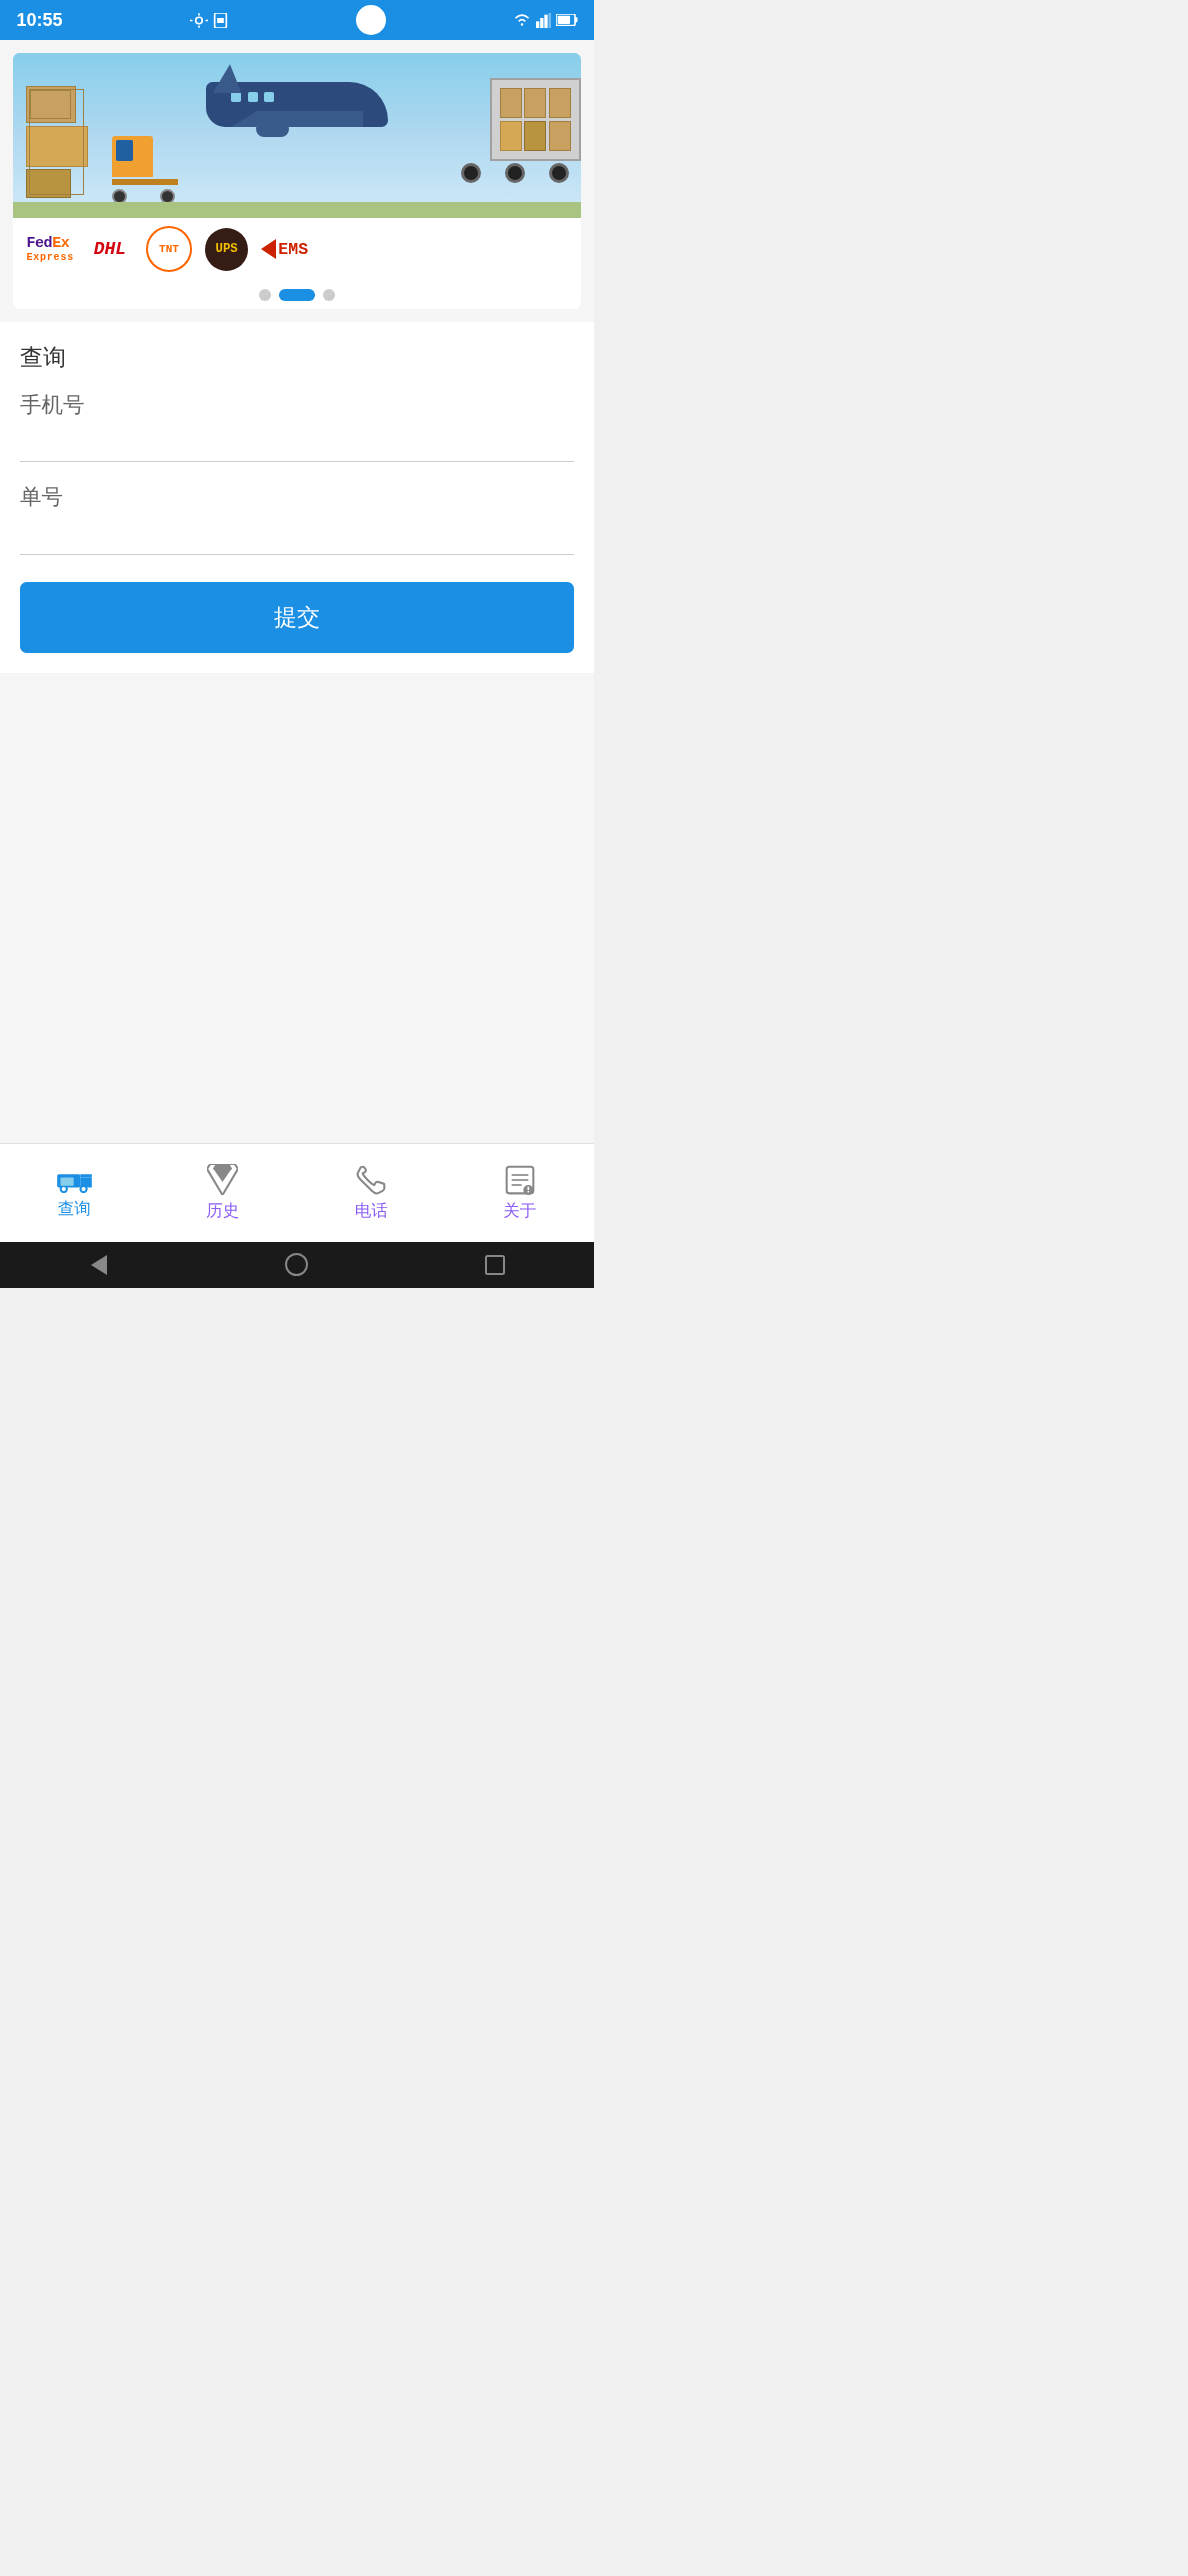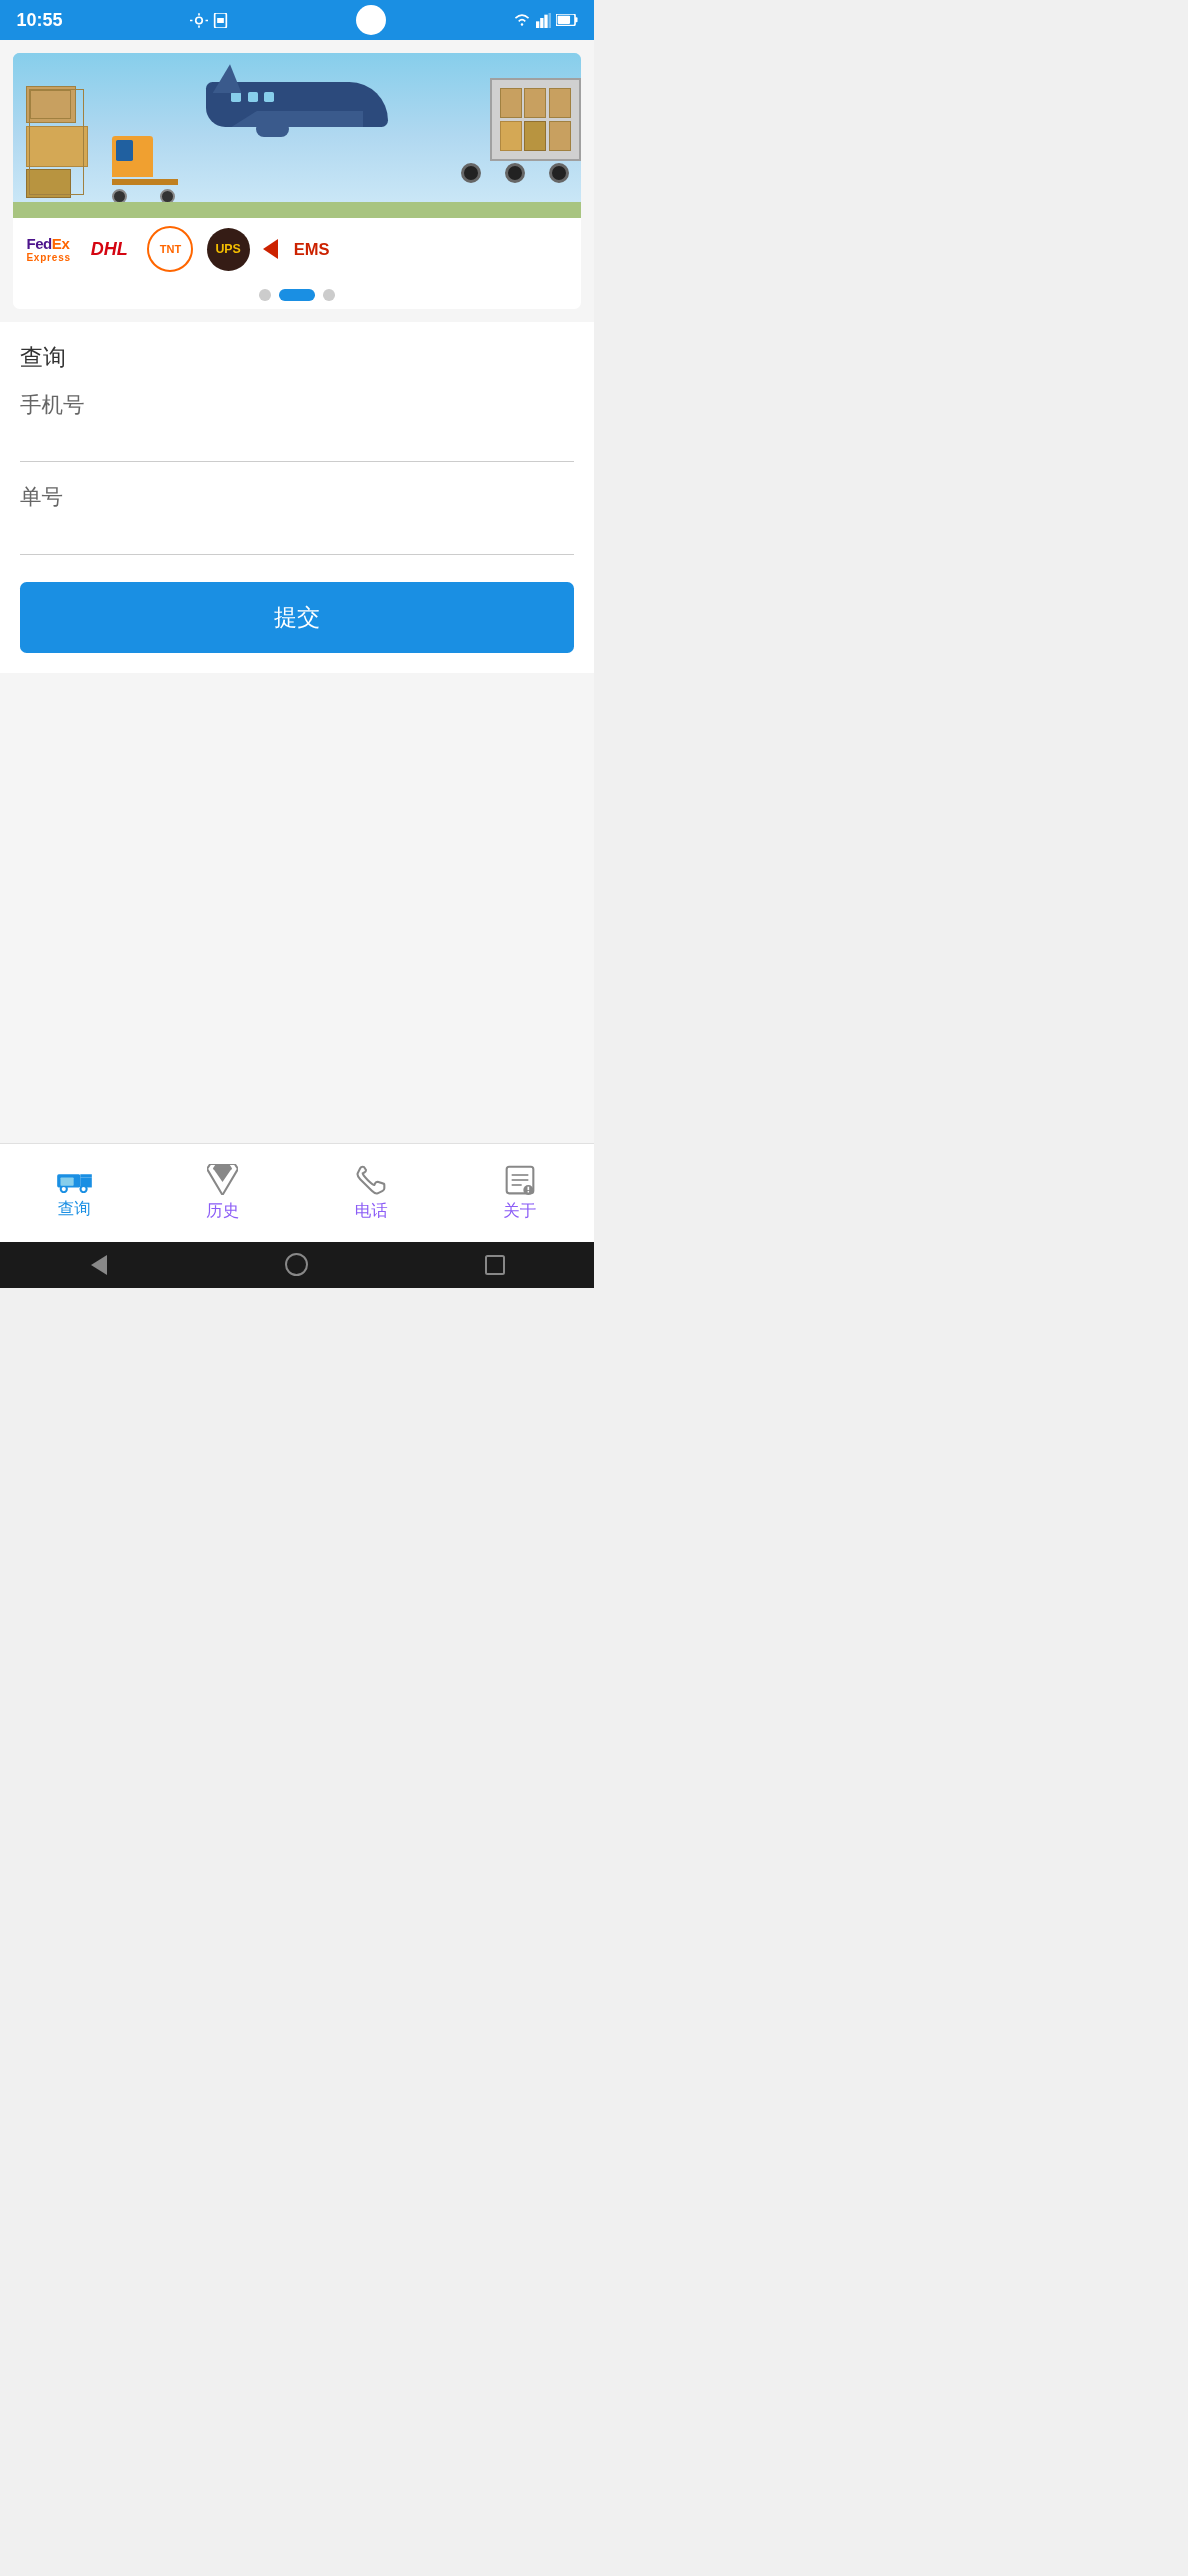--- a/index.html
+++ b/index.html
@@ -69,20 +69,21 @@
     }
 
     
     .logo-strip {
       display: flex;
       align-items: center;
       padding: 8.3px 13.2px;
       background: white;
       gap: 13.2px;
       overflow: hidden;
+      font-family: Liberation Mono, monospace;
     }
 
     .logo-tnt {
       font-size: 11px;
       font-weight: 900;
       color: #ff6600;
       border: 2.5px solid #ff6600;
       border-radius: 50%;
       width: 46px;
       height: 46px;
@@ -363,21 +364,21 @@
       </div>
 
       <div class="logo-tnt">
         TNT
       </div>
 
       <div class="logo-ups">
         <span style="font-size:12.4px;font-weight:900;">UPS</span>
       </div>
 
-      <div style="display:flex;align-items:center;gap:16px;">
+      <div style="display:flex;align-items:center;gap:2px;">
         <div style="width:0;height:0;border-top:10px solid transparent;border-bottom:10px solid transparent;border-right:15px solid #cc2200;"></div>
         <span style="font-size:16.5px;font-weight:900;color:#cc2200;">EMS</span>
       </div>
     </div>
 
     <div class="dots-row">
       <div class="dot"></div>
       <div class="dot active"></div>
       <div class="dot"></div>
     </div>

